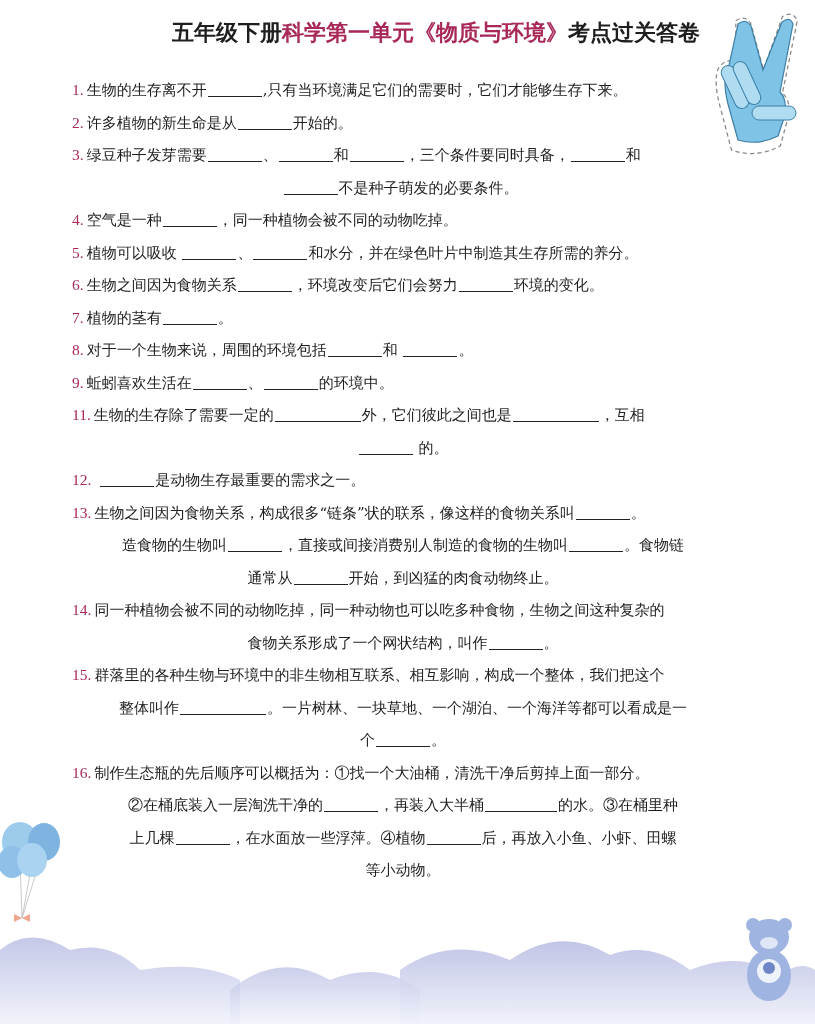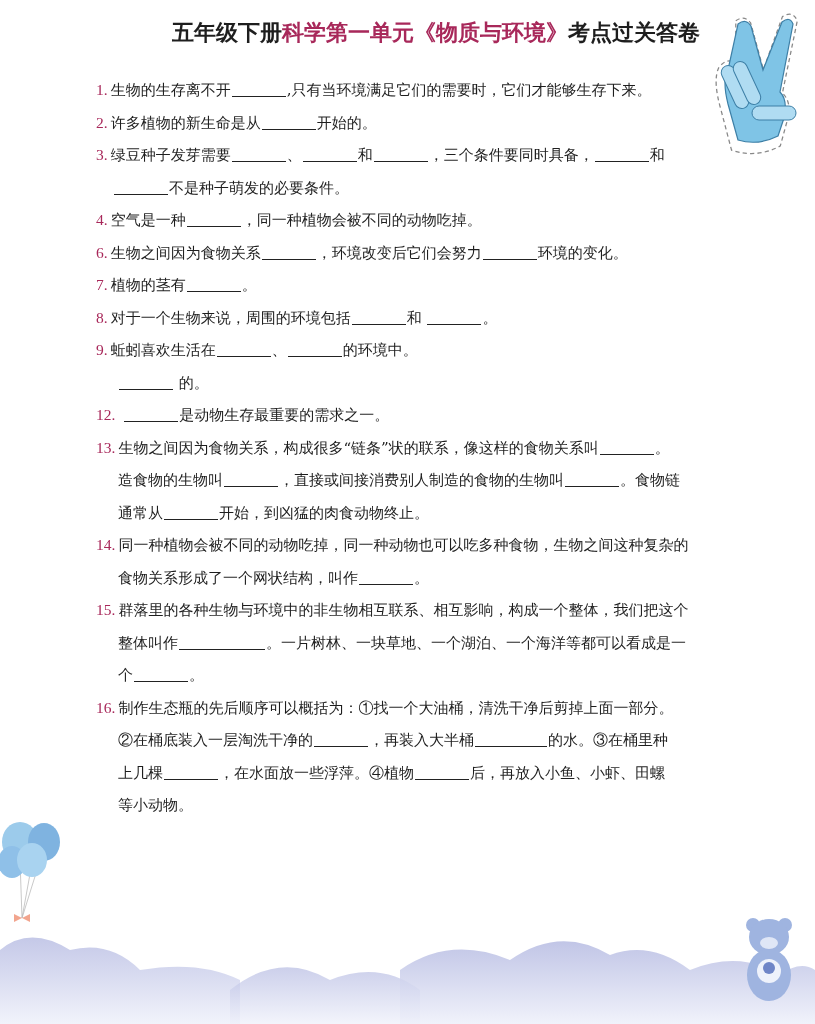--- a/index.html
+++ b/index.html
@@ -7,26 +7,26 @@
     width: 815px; height: 1024px; overflow: hidden; position: relative;
     background: #ffffff;
     font-family: "DejaVu Serif", "Liberation Serif", serif;
     color: #1e1e1e;
   }
   .title {
     position: absolute; left: 172px; top: 18px; width: 560px;
     font-size: 22px; font-weight: bold; letter-spacing: 0px; white-space: nowrap;
   }
   .title .accent { color: #a8285a; }
-  .content { position: absolute; left: 72px; top: 74px; width: 640px; margin-left: 24px; }
+  .content { position: absolute; left: 72px; top: 74px; width: 640px; }
   .q { position: relative; padding-left: 0; }
   .line {
     height: 32.5px; line-height: 32.5px; font-size: 15px; white-space: nowrap;
   }
-  .line.cont { padding-left: 17px; }
+  .line.cont { padding-left: 17px; text-align: center; }
   .q.wide .line.cont { padding-left: 22px; }
   .num { color: #a8285a; font-family: "Liberation Serif", serif; font-size: 15.5px; margin-right: 3px; }
   .blank {
     display: inline-block; border-bottom: 1px solid #222; height: 16px;
     vertical-align: -2px; margin: 0 1px;
   }
   .w60 { width: 54px; } .w80 { width: 72px; } .w95 { width: 86px; }
   .hand { position: absolute; left: 708px; top: 8px; width: 100px; height: 148px; }
   .balloons { position: absolute; left: 0px; top: 818px; width: 70px; height: 120px; }
   .clouds { position: absolute; left: 0; top: 930px; width: 815px; height: 94px; }
@@ -55,32 +55,36 @@
       <div class="line"><span class="num">2.</span><span>许多植物的新生命是从</span><span class="blank w60"></span><span>开始的。</span></div>
     </div>
     <div class="q">
       <div class="line"><span class="num">3.</span><span>绿豆种子发芽需要</span><span class="blank w60"></span><span>、</span><span class="blank w60"></span><span>和</span><span class="blank w60"></span><span>，三个条件要同时具备，</span><span class="blank w60"></span><span>和</span></div>
       <div class="line cont"><span></span><span class="blank w60"></span><span>不是种子萌发的必要条件。</span></div>
     </div>
     <div class="q">
       <div class="line"><span class="num">4.</span><span>空气是一种</span><span class="blank w60"></span><span>，同一种植物会被不同的动物吃掉。</span></div>
     </div>
     <div class="q">
+      <div class="line"><span class="num">5.</span><span>植物可以吸收 </span><span class="blank w60"></span><span>、</span><span class="blank w60"></span><span>和水分，并在绿色叶片中制造其生存所需的养分。</span></div>
+    </div>
+    <div class="q">
       <div class="line"><span class="num">6.</span><span>生物之间因为食物关系</span><span class="blank w60"></span><span>，环境改变后它们会努力</span><span class="blank w60"></span><span>环境的变化。</span></div>
     </div>
     <div class="q">
       <div class="line"><span class="num">7.</span><span>植物的茎有</span><span class="blank w60"></span><span>。</span></div>
     </div>
     <div class="q">
       <div class="line"><span class="num">8.</span><span>对于一个生物来说，周围的环境包括</span><span class="blank w60"></span><span>和 </span><span class="blank w60"></span><span>。</span></div>
     </div>
     <div class="q">
       <div class="line"><span class="num">9.</span><span>蚯蚓喜欢生活在</span><span class="blank w60"></span><span>、</span><span class="blank w60"></span><span>的环境中。</span></div>
     </div>
     <div class="q wide">
+      <div class="line"><span class="num">11.</span><span>生物的生存除了需要一定的</span><span class="blank w95"></span><span>外，它们彼此之间也是</span><span class="blank w95"></span><span>，互相</span></div>
       <div class="line cont"><span></span><span class="blank w60"></span><span> 的。</span></div>
     </div>
     <div class="q wide">
       <div class="line"><span class="num">12.</span><span> </span><span class="blank w60"></span><span>是动物生存最重要的需求之一。</span></div>
     </div>
     <div class="q wide">
       <div class="line"><span class="num">13.</span><span>生物之间因为食物关系，构成很多“链条”状的联系，像这样的食物关系叫</span><span class="blank w60"></span><span>。</span></div>
       <div class="line cont"><span>造食物的生物叫</span><span class="blank w60"></span><span>，直接或间接消费别人制造的食物的生物叫</span><span class="blank w60"></span><span>。食物链</span></div>
       <div class="line cont"><span>通常从</span><span class="blank w60"></span><span>开始，到凶猛的肉食动物终止。</span></div>
     </div>

